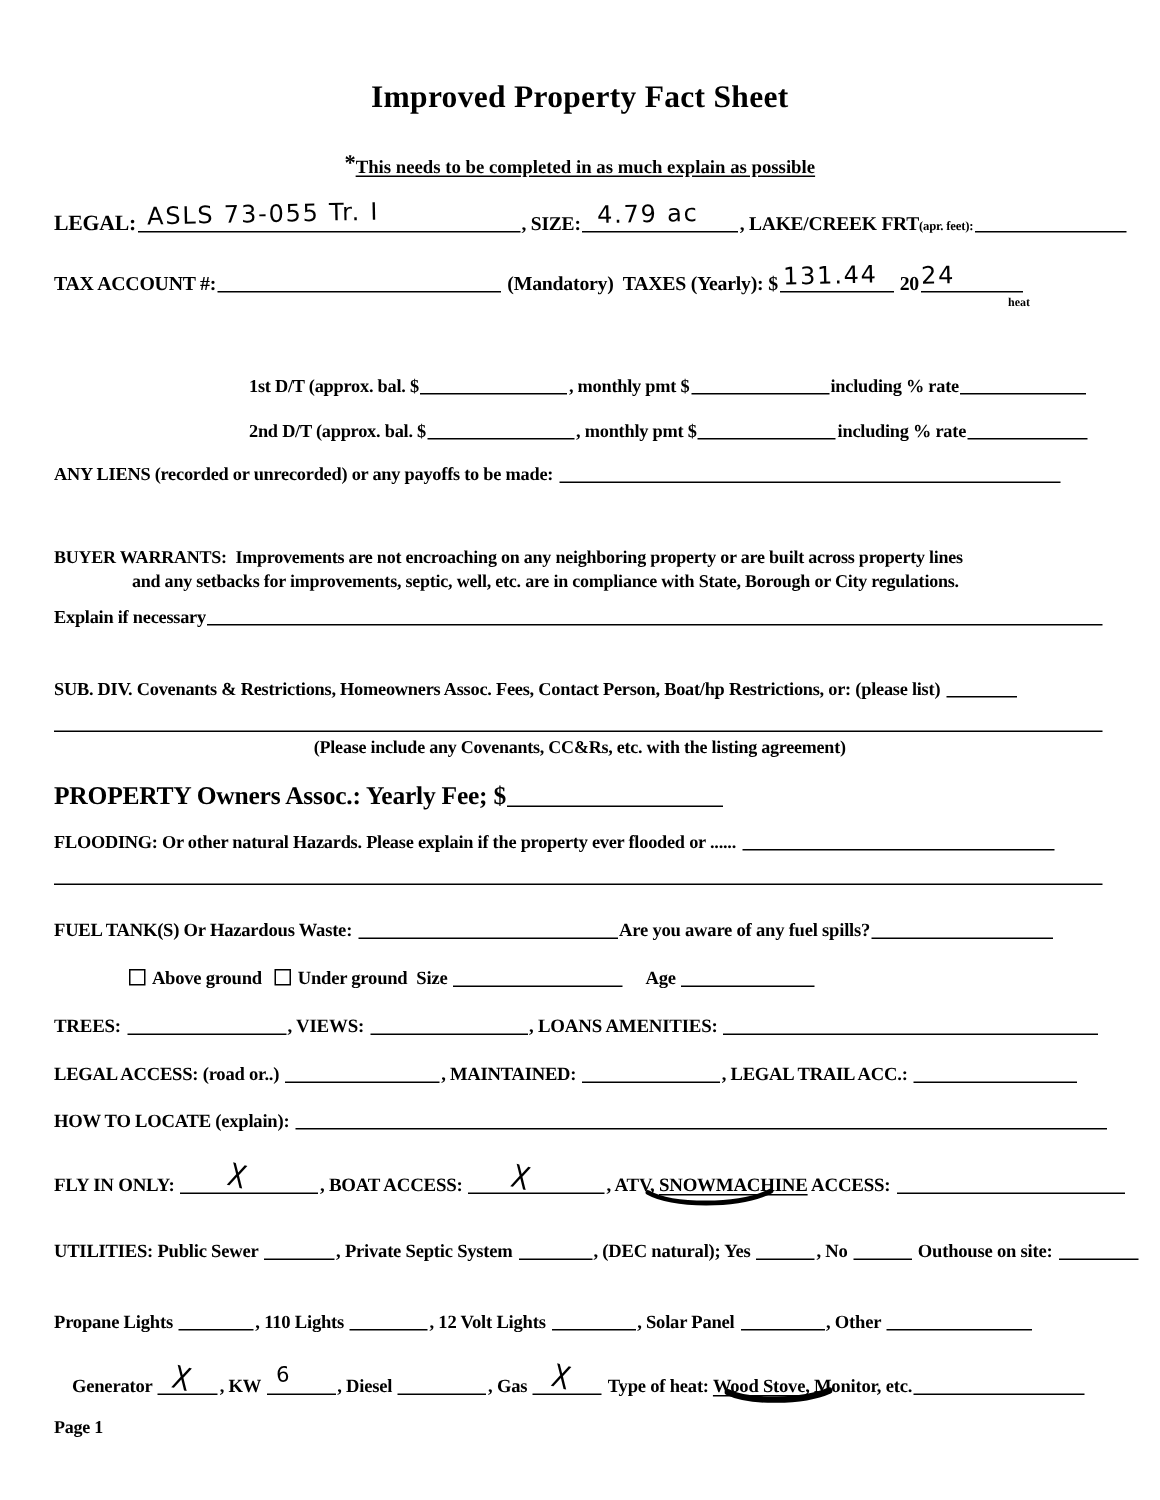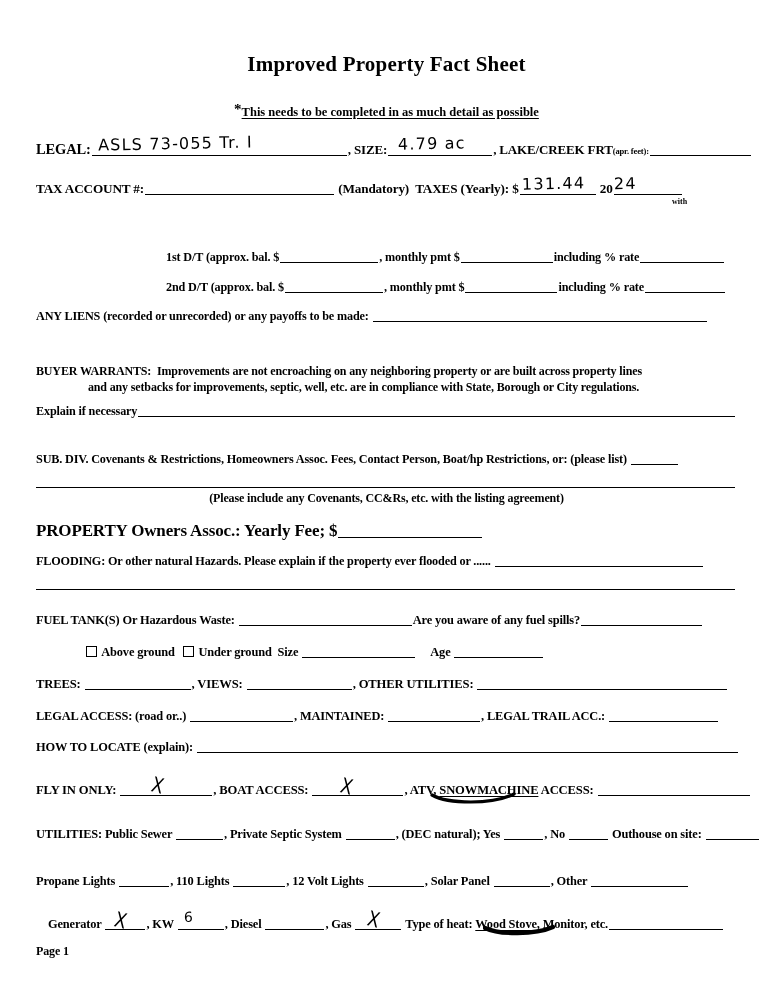--- a/index.html
+++ b/index.html
@@ -106,31 +106,31 @@
   }
 </style>
 </head>
 <body>
 
 <div class="page">
 
   <div class="title" style="top:52px;">Improved Property Fact Sheet</div>
 
   <div class="subtitle" style="top:101px;">
-    <span class="star">*</span><span class="u">This needs to be completed in as much detail as possible</span>
+    <span class="star">*</span><span class="u">This needs to be completed in as much explain as possible</span>
   </div>
 
   <div class="row" style="top:141px; left:36px; font-size:14.5px;">
     <span>LEGAL:</span><span class="ln" style="width:255px; position:relative;"><span class="hw" style="position:absolute; left:6px; top:-21px; white-space:nowrap;">ASLS 73-055 Tr. I</span></span><span style="font-size:13px;">, SIZE:</span><span class="ln" style="width:104px; position:relative;"><span class="hw" style="position:absolute; left:10px; top:-21px; white-space:nowrap;">4.79 ac</span></span><span style="font-size:13px;">, LAKE/CREEK FRT</span><span class="xs">(apr. feet):</span><span class="ln" style="width:101px;"></span>
   </div>
 
   <div class="row" style="top:181px; left:36px; font-size:13.2px;">
     <span>TAX ACCOUNT #:</span><span class="ln" style="width:189px;"></span> <span>(Mandatory)</span>&nbsp; <span>TAXES (Yearly): $</span><span class="ln" style="width:76px; position:relative;"><span class="hw" style="position:absolute; left:2px; top:-20px; white-space:nowrap;">131.44</span></span> <span>20</span><span class="ln" style="width:68px; position:relative;"><span class="hw" style="position:absolute; left:0px; top:-20px; white-space:nowrap;">24</span></span>
   </div>
-  <div class="sub-lbl" style="top:197px; left:672px;">with</div>
+  <div class="sub-lbl" style="top:197px; left:672px;">heat</div>
 
 
   <div class="row" style="top:250px; left:166px; font-size:12.2px;">
     <span>1st D/T  (approx. bal. $</span><span class="ln" style="width:98px;"></span><span>, monthly pmt $</span><span class="ln" style="width:92px;"></span><span>including % rate</span><span class="ln" style="width:84px;"></span>
   </div>
 
   <div class="row" style="top:280px; left:166px; font-size:12.2px;">
     <span>2nd D/T (approx. bal. $</span><span class="ln" style="width:98px;"></span><span>, monthly pmt $</span><span class="ln" style="width:92px;"></span><span>including % rate</span><span class="ln" style="width:80px;"></span>
   </div>
 
@@ -169,21 +169,21 @@
 
   <div class="row" style="top:613px; left:36px; font-size:12.4px;">
     <span>FUEL TANK(S) Or Hazardous Waste:</span>&nbsp;<span class="ln" style="width:173px;"></span><span>Are you aware of any fuel spills?</span><span class="ln" style="width:121px;"></span>
   </div>
 
   <div class="row" style="top:645px; left:84px; font-size:12.4px;">
     <span class="cbox"></span> <span>Above ground</span>&nbsp; <span class="cbox"></span> <span>Under ground</span>&nbsp; <span>Size</span> <span class="ln" style="width:113px;"></span>&nbsp;&nbsp;&nbsp;&nbsp; <span>Age</span> <span class="ln" style="width:89px;"></span>
   </div>
 
   <div class="row" style="top:677px; left:36px; font-size:12.6px;">
-    <span>TREES:</span> <span class="ln" style="width:106px;"></span><span>, VIEWS:</span> <span class="ln" style="width:105px;"></span><span>, OTHER UTILITIES:</span> <span class="ln" style="width:250px;"></span>
+    <span>TREES:</span> <span class="ln" style="width:106px;"></span><span>, VIEWS:</span> <span class="ln" style="width:105px;"></span><span>, LOANS AMENITIES:</span> <span class="ln" style="width:250px;"></span>
   </div>
 
   <div class="row" style="top:709px; left:36px; font-size:12.4px;">
     <span>LEGAL ACCESS: (road or..)</span> <span class="ln" style="width:103px;"></span><span>, MAINTAINED:</span> <span class="ln" style="width:92px;"></span><span>, LEGAL TRAIL ACC.:</span> <span class="ln" style="width:109px;"></span>
   </div>
 
   <div class="row" style="top:740px; left:36px; font-size:12.4px;">
     <span>HOW TO LOCATE (explain):</span> <span class="ln" style="width:541px;"></span>
   </div>
 

